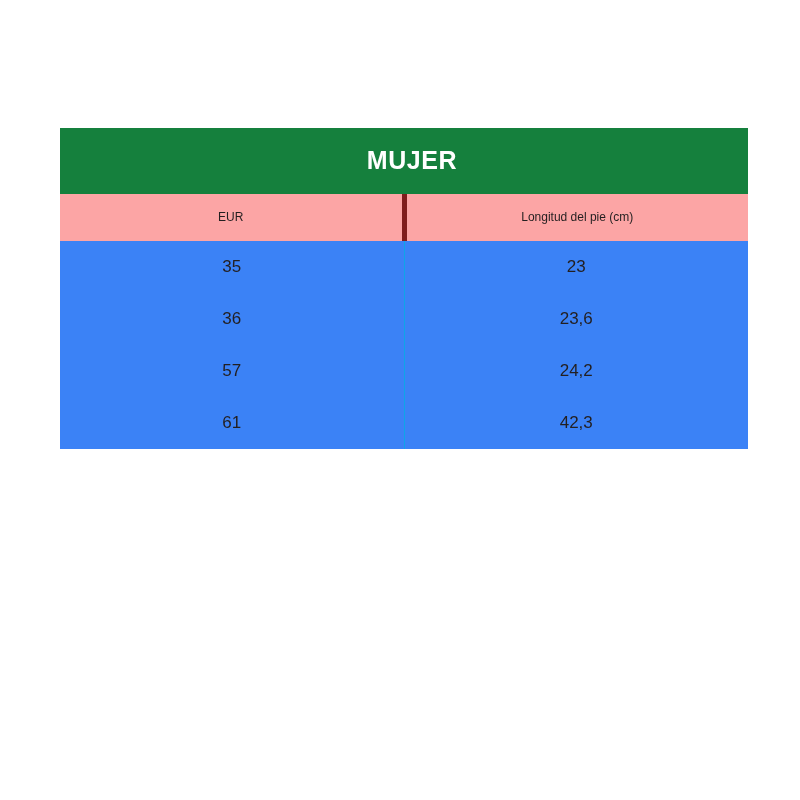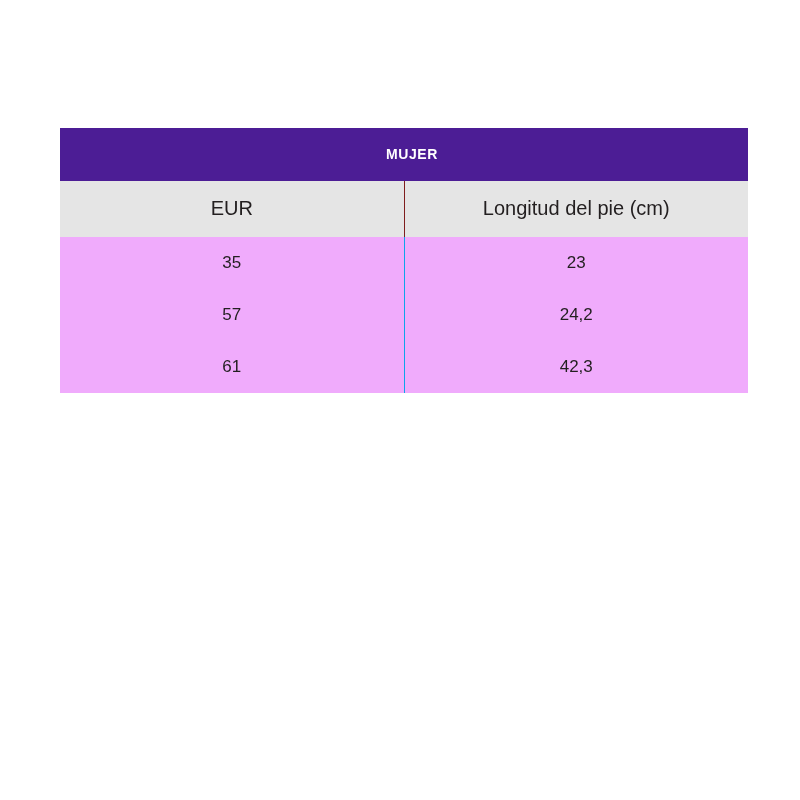--- a/index.html
+++ b/index.html
@@ -22,47 +22,47 @@
   }
   .size-table {
     position: absolute;
     left: 60px;
     top: 128px;
     width: 688px;
     border-collapse: collapse;
     table-layout: fixed;
   }
   .size-table .title-row th {
-    background: #4c1d95;
+    background: #15803d;
     color: #ffffff;
-    font-size: 14px;
+    font-size: 25px;
     font-weight: bold;
     letter-spacing: 0.6px;
     text-align: center;
     padding: 18px 0 19px 16px;
     border: none;
   }
   .size-table .head-row th {
-    background: #e5e5e5;
+    background: #fca5a5;
     color: #231f20;
-    font-size: 20px;
+    font-size: 12px;
     font-weight: normal;
     text-align: center;
     padding: 16px 0 17px 0;
     border: none;
   }
   .size-table .head-row th.col-left {
     width: 50%;
   }
   .size-table .head-row th.col-right {
     width: 50%;
-    border-left: 1px solid #7f1d1d;
+    border-left: 5px solid #7f1d1d;
   }
   .size-table tbody td {
-    background: #f0abfc;
+    background: #3b82f6;
     font-size: 17px;
     text-align: center;
     padding: 16px 0 16px 0;
     border: none;
     color: #231f20;
   }
   .size-table tbody td.cell-right {
     border-left: 1px solid #0ea5e9;
   }
 </style>
@@ -79,20 +79,24 @@
         <th class="col-left">EUR</th>
         <th class="col-right">Longitud del pie (cm)</th>
       </tr>
     </thead>
     <tbody>
       <tr>
         <td class="cell-left">35</td>
         <td class="cell-right">23</td>
       </tr>
       <tr>
+        <td class="cell-left">36</td>
+        <td class="cell-right">23,6</td>
+      </tr>
+      <tr>
         <td class="cell-left">57</td>
         <td class="cell-right">24,2</td>
       </tr>
       <tr>
         <td class="cell-left">61</td>
         <td class="cell-right">42,3</td>
       </tr>
     </tbody>
   </table>
 </div>

